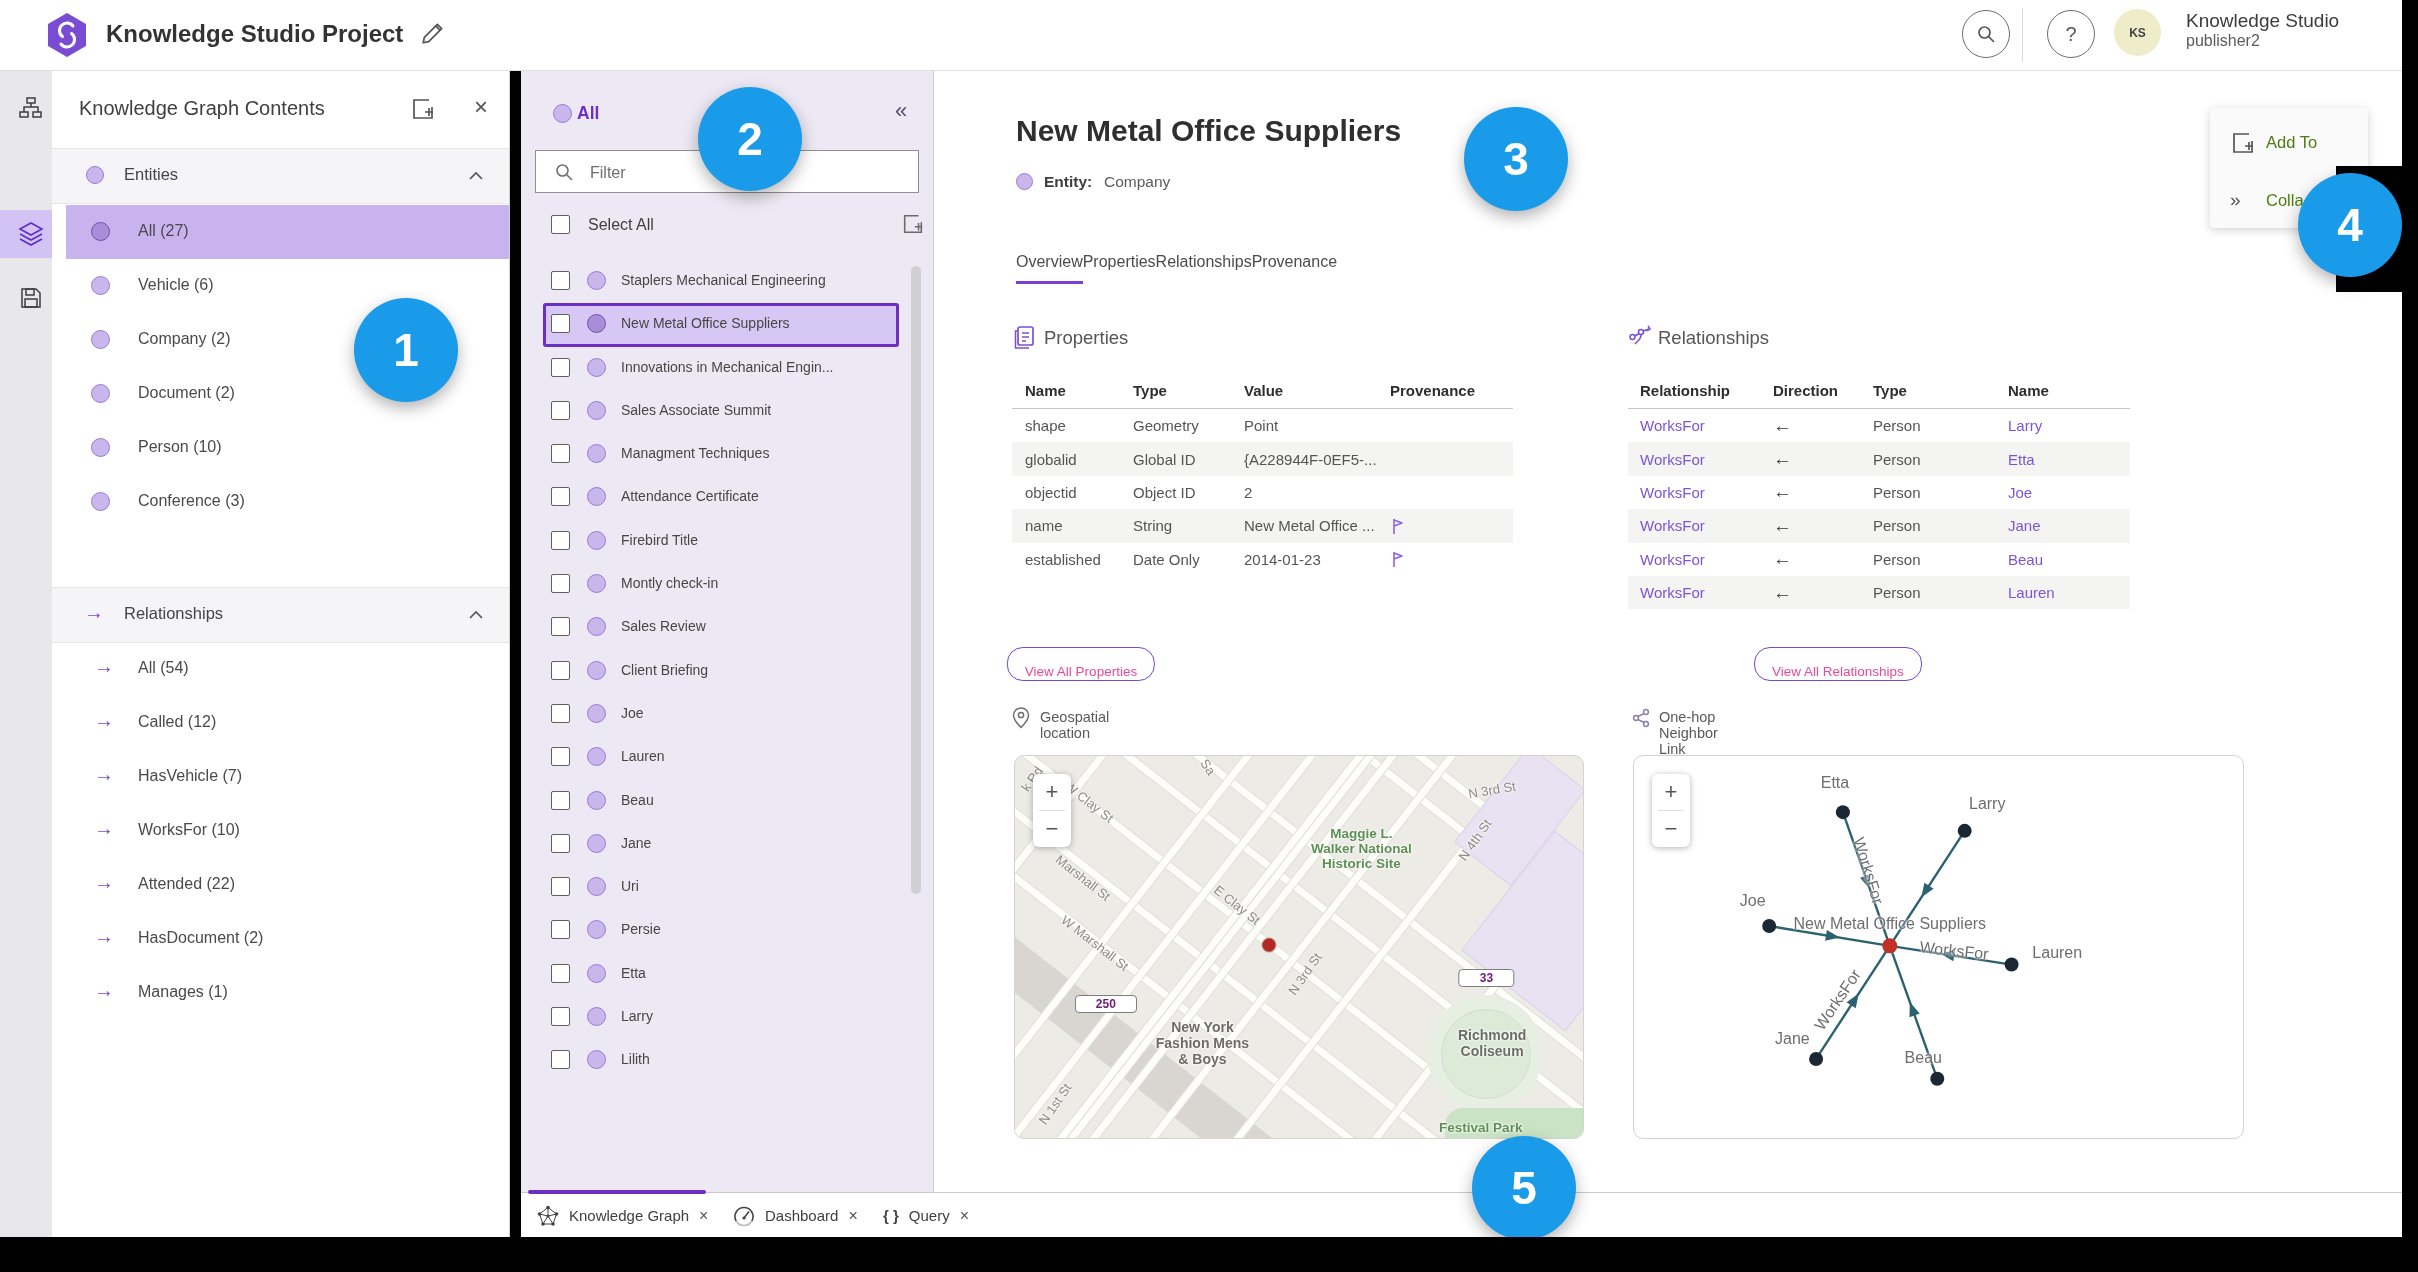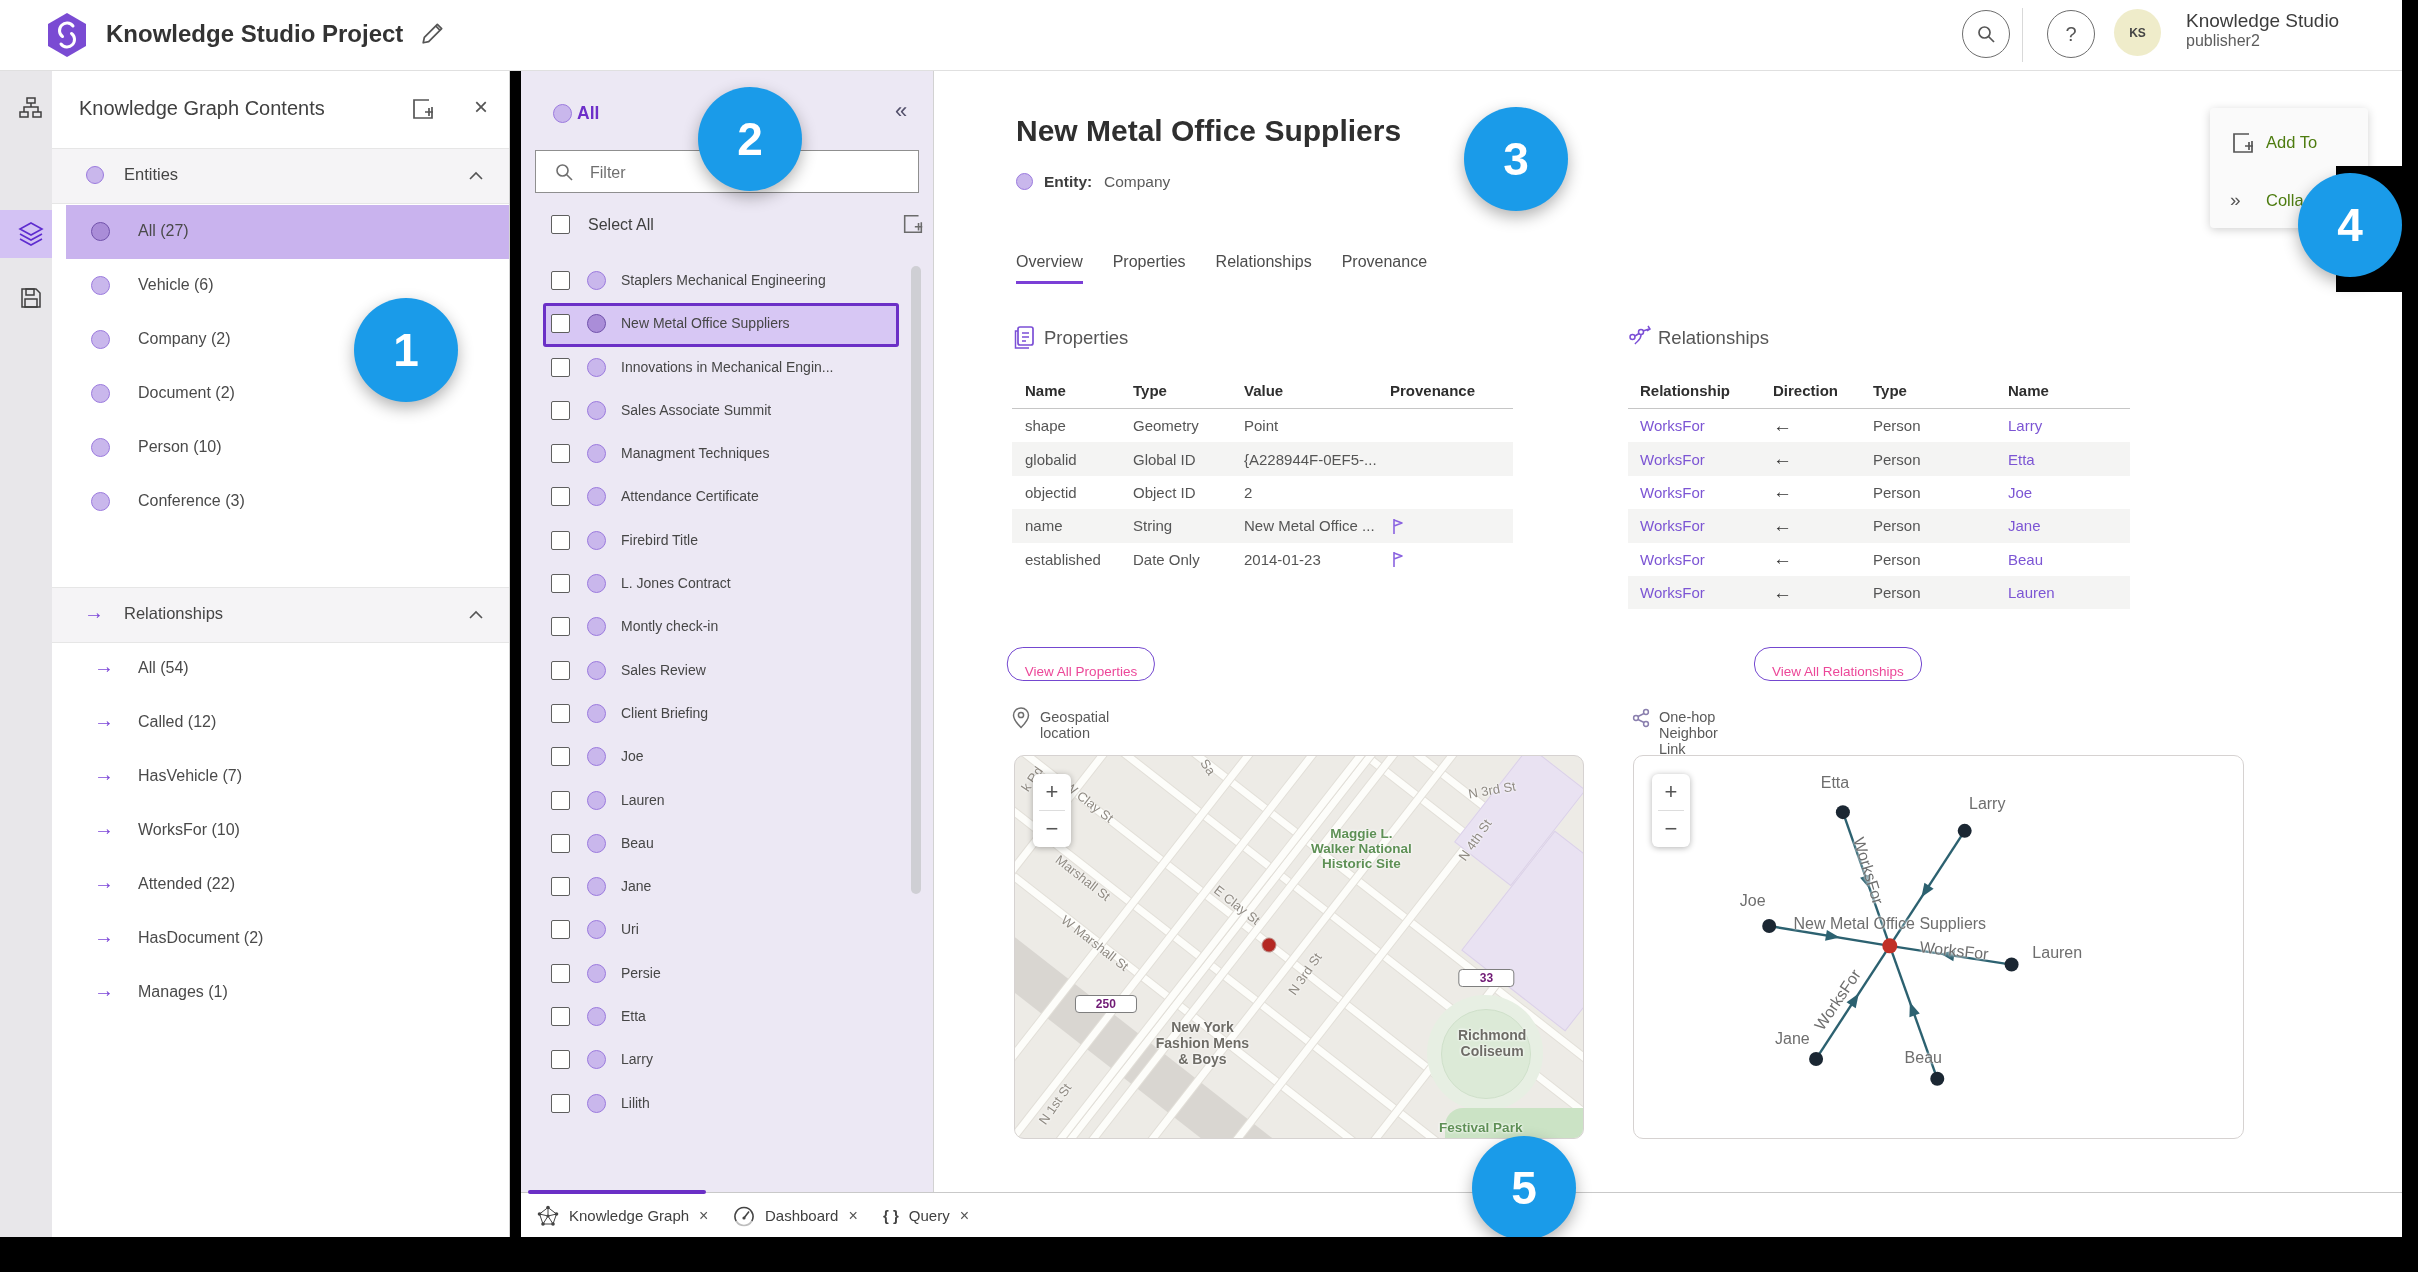--- a/index.html
+++ b/index.html
@@ -62,21 +62,21 @@
   .lp-row-label{position:absolute;left:78px;top:12px;font-size:14px;color:#464646;white-space:nowrap;}
   .lp-row.selected{background:#d7c7f4;box-shadow:inset 0 0 0 3px #6b2fc6;border-radius:3px;}
   .lp-scroll{position:absolute;left:390px;top:196px;width:10px;height:628px;border-radius:5px;background:#cfcfd4;}
   
   .main{position:absolute;left:934px;top:70px;width:1468px;height:1122px;background:#fff;}
   .d-title{position:absolute;left:82px;top:44px;font-size:30px;font-weight:700;color:#2f2f2f;}
   .entity-row{position:absolute;left:82px;top:103px;height:20px;}
   .entity-row .ecirc{position:absolute;left:0;top:0;width:17px;height:17px;}
   .entity-key{position:absolute;left:28px;top:0px;font-size:15.5px;font-weight:700;color:#3d3d3d;}
   .entity-val{position:absolute;left:88px;top:0px;font-size:15.5px;color:#5c5c5c;}
-  .d-tabs{position:absolute;left:82px;top:183px;display:flex;gap:30px;}
+  .d-tabs{position:absolute;left:82px;top:183px;display:flex;}
   .d-tab{font-size:16px;color:#4c4c4c;padding-bottom:10px;cursor:pointer;border-bottom:3.5px solid transparent;}
   .d-tab.active{border-bottom-color:#7b3fd6;}
   .sec-head{position:absolute;top:255px;height:26px;}
   .sec-title{position:absolute;left:30px;top:2px;font-size:18.5px;color:#565656;}
   .thead{display:flex;font-size:15px;font-weight:700;color:#2e2e2e;border-bottom:1px solid #c6c6c6;height:36px;align-items:center;}
   .trow{display:flex;height:33.4px;align-items:center;font-size:15px;color:#555;}
   .tbody > div:nth-of-type(even){background:#f4f4f3;}
   .ptable{position:absolute;left:78px;top:302px;width:501px;}
   .ptable .tc,.ptable .th{box-sizing:border-box;padding-left:0;}
   .p1{width:108px;margin-left:13px;} .p2{width:111px;} .p3{width:146px;white-space:nowrap;overflow:hidden;} .p4{flex:1;}
@@ -357,25 +357,20 @@
           <span class="ecirc"></span>
           <span class="lp-row-label">Attendance Certificate</span>
         </div>
 
         <div class="lp-row">
           <span class="cbx"></span>
           <span class="ecirc"></span>
           <span class="lp-row-label">Firebird Title</span>
         </div>
 
-        <div class="lp-row">
-          <span class="cbx"></span>
-          <span class="ecirc"></span>
-          <span class="lp-row-label">L. Jones Contract</span>
-        </div>
 
         <div class="lp-row">
           <span class="cbx"></span>
           <span class="ecirc"></span>
           <span class="lp-row-label">Montly check-in</span>
         </div>
 
         <div class="lp-row">
           <span class="cbx"></span>
           <span class="ecirc"></span>

